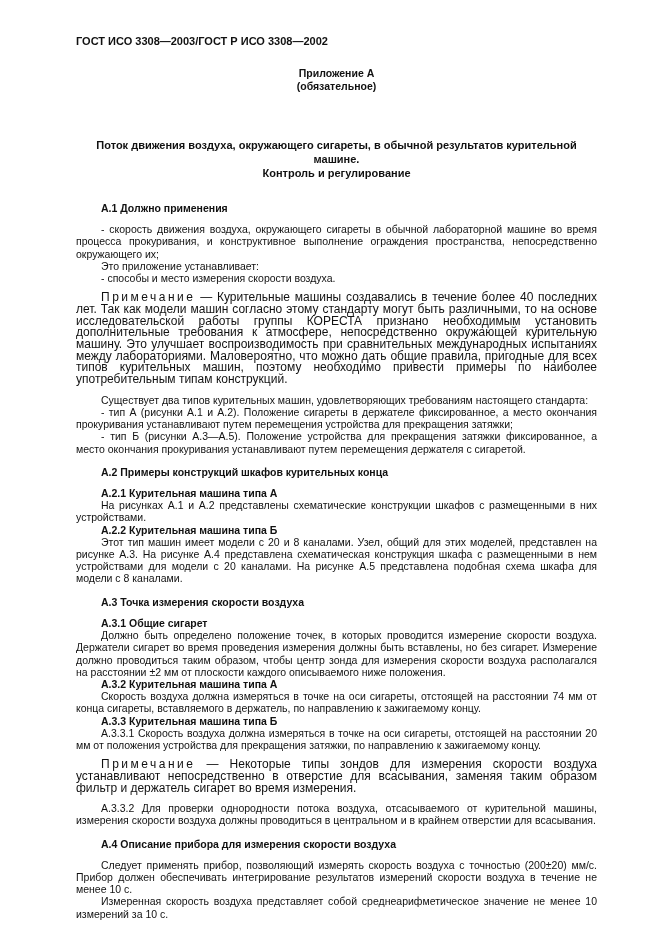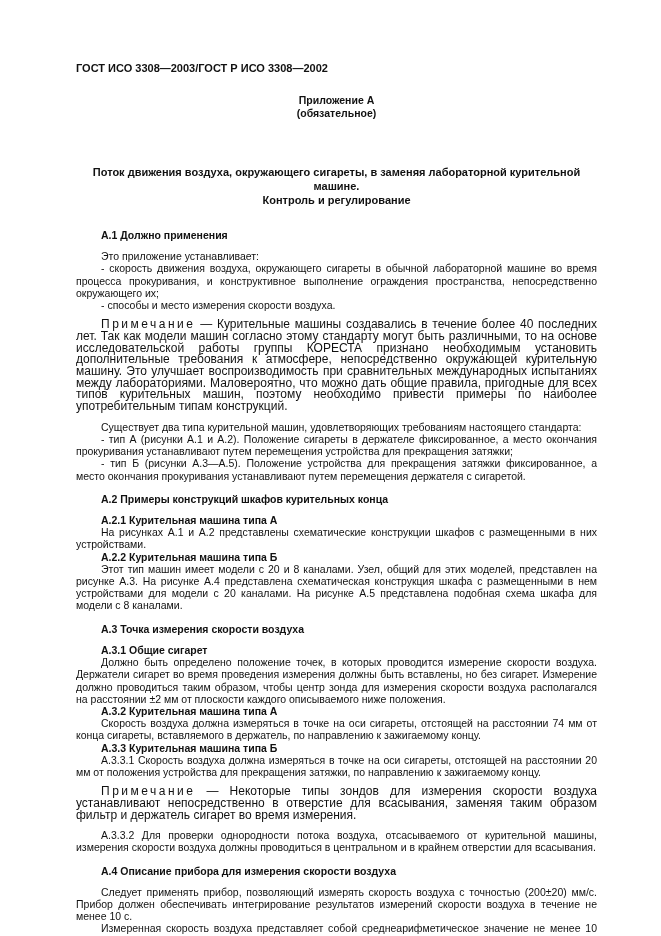--- a/index.html
+++ b/index.html
@@ -4,21 +4,21 @@
 <style>
   html, body { margin:0; padding:0; background:#e8e8e8; }
   .page {
     position: relative;
     width: 661px;
     height: 936px;
     margin: 0 auto;
     background: #ffffff;
     color: #111111;
     box-sizing: border-box;
-    padding: 62px 64px 0 76px;
+    padding: 35px 64px 0 76px;
     font-family: "Liberation Sans", sans-serif;
     overflow: hidden;
   }
   .designation {
     font-weight: bold;
     font-size: 11px;
     line-height: 13px;
   }
   .annex {
     text-align: center;
@@ -70,31 +70,31 @@
 
 <div class="page">
   <div class="designation">ГОСТ ИСО 3308—2003/ГОСТ Р ИСО 3308—2002</div>
 
   <div class="annex">
     <div>Приложение А</div>
     <div>(обязательное)</div>
   </div>
 
   <div class="doc-title">
-    <div>Поток движения воздуха, окружающего сигареты, в заменяя лабораторной курительной машине.</div>
+    <div>Поток движения воздуха, окружающего сигареты, в обычной результатов курительной машине.</div>
     <div>Контроль и регулирование</div>
   </div>
 
   <div class="content">
       <div class="block section-heading">А.1  Должно применения</div>
+      <div class="block paragraph">- скорость движения воздуха, окружающего сигареты в обычной лабораторной машине во время процесса прокуривания, и конструктивное выполнение ограждения пространства, непосредственно окружающего их;</div>
       <div class="block paragraph">Это приложение устанавливает:</div>
-      <div class="block paragraph">- скорость движения воздуха, окружающего сигареты в обычной лабораторной машине во время процесса прокуривания, и конструктивное выполнение ограждения пространства, непосредственно окружающего их;</div>
       <div class="block paragraph">- способы и место измерения скорости воздуха.</div>
       <div class="block note"><span class="note-label">Примечание</span> — Курительные машины создавались в течение более 40 последних лет. Так как модели машин согласно этому стандарту могут быть различными, то на основе исследовательской работы группы КОРЕСТА признано необходимым установить дополнительные требования к атмосфере, непосредственно окружающей курительную машину. Это улучшает воспроизводимость при сравнительных международных испытаниях между лабораториями. Маловероятно, что можно дать общие правила, пригодные для всех типов курительных машин, поэтому необходимо привести примеры по наиболее употребительным типам конструкций.</div>
-      <div class="block paragraph">Существует два типа курительной машин, удовлетворяющих требованиям настоящего стандарта:</div>
+      <div class="block paragraph">Существует два типов курительных машин, удовлетворяющих требованиям настоящего стандарта:</div>
       <div class="block paragraph">- тип А (рисунки А.1 и А.2). Положение сигареты в держателе фиксированное, а место окончания прокуривания устанавливают путем перемещения устройства для прекращения затяжки;</div>
       <div class="block paragraph">- тип Б (рисунки А.3—А.5). Положение устройства для прекращения затяжки фиксированное, а место окончания прокуривания устанавливают путем перемещения держателя с сигаретой.</div>
       <div class="block section-heading">А.2  Примеры конструкций шкафов курительных конца</div>
       <div class="block subsection-heading">А.2.1  Курительная машина типа А</div>
       <div class="block paragraph">На рисунках А.1 и А.2 представлены схематические конструкции шкафов с размещенными в них устройствами.</div>
       <div class="block subsection-heading">А.2.2  Курительная машина типа Б</div>
       <div class="block paragraph">Этот тип машин имеет модели с 20 и 8 каналами. Узел, общий для этих моделей, представлен на рисунке А.3. На рисунке А.4 представлена схематическая конструкция шкафа с размещенными в нем устройствами для модели с 20 каналами. На рисунке А.5 представлена подобная схема шкафа для модели с 8 каналами.</div>
       <div class="block section-heading">А.3  Точка измерения скорости воздуха</div>
       <div class="block subsection-heading">А.3.1  Общие сигарет</div>
       <div class="block paragraph">Должно быть определено положение точек, в которых проводится измерение скорости воздуха. Держатели сигарет во время проведения измерения должны быть вставлены, но без сигарет. Измерение должно проводиться таким образом, чтобы центр зонда для измерения скорости воздуха располагался на расстоянии ±2 мм от плоскости каждого описываемого ниже положения.</div>

